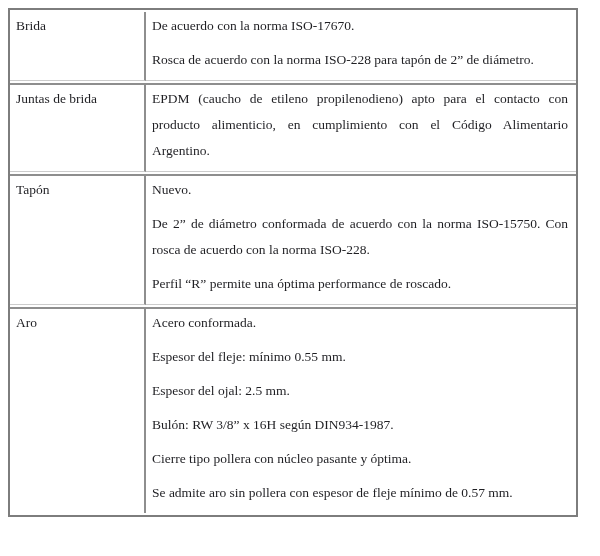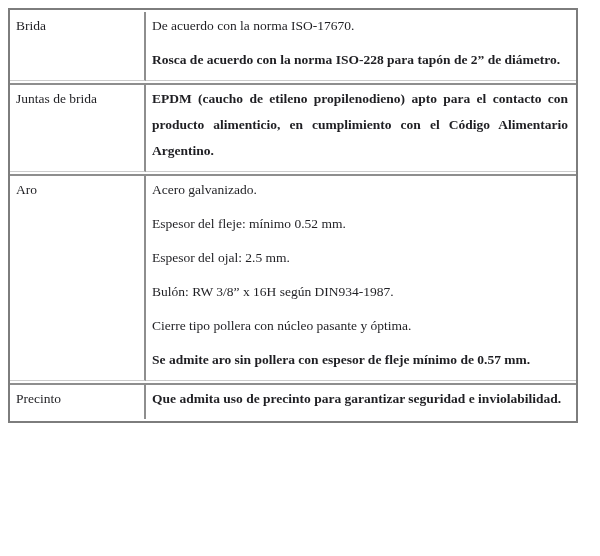--- a/index.html
+++ b/index.html
@@ -44,21 +44,20 @@
   }
   tr:not(:last-child) td{
     border-bottom:1px solid var(--ghost-line);
   }
   td.desc-cell p{
     margin:0 0 8px 0;
     text-align:justify;
   }
   td.desc-cell p:last-child{
     margin-bottom:0;
-    font-weight:bold;
   }
 </style>
 </head>
 <body>
 
 <div class="page">
   <table class="spec-table">
     <colgroup>
       <col class="col-label">
       <col class="col-desc">
@@ -71,31 +70,33 @@
             <p>Rosca de acuerdo con la norma ISO-228 para tapón de 2” de diámetro.</p>
           </td>
         </tr>
         <tr>
           <td class="label-cell">Juntas de brida</td>
           <td class="desc-cell">
             <p>EPDM (caucho de etileno propilenodieno) apto para el contacto con producto alimenticio, en cumplimiento con el Código Alimentario Argentino.</p>
           </td>
         </tr>
         <tr>
+          <td class="label-cell">Tapón</td>
+          <td class="desc-cell">
+            <p>Nuevo.</p>
+            <p>De 2” de diámetro conformada de acuerdo con la norma ISO-15750. Con rosca de acuerdo con la norma ISO-228.</p>
+            <p>Perfil “R” permite una óptima performance de roscado.</p>
+          </td>
+        </tr>
+        <tr>
           <td class="label-cell">Aro</td>
           <td class="desc-cell">
-            <p>Acero galvanizado.</p>
-            <p>Espesor del fleje: mínimo 0.52 mm.</p>
+            <p>Acero conformada.</p>
+            <p>Espesor del fleje: mínimo 0.55 mm.</p>
             <p>Espesor del ojal: 2.5 mm.</p>
             <p>Bulón: RW 3/8” x 16H según DIN934-1987.</p>
             <p>Cierre tipo pollera con núcleo pasante y óptima.</p>
             <p>Se admite aro sin pollera con espesor de fleje mínimo de 0.57 mm.</p>
-          </td>
-        </tr>
-        <tr>
-          <td class="label-cell">Precinto</td>
-          <td class="desc-cell">
-            <p>Que admita uso de precinto para garantizar seguridad e inviolabilidad.</p>
           </td>
         </tr>
       </tbody>
   </table>
 </div>
 
 </body></html>

